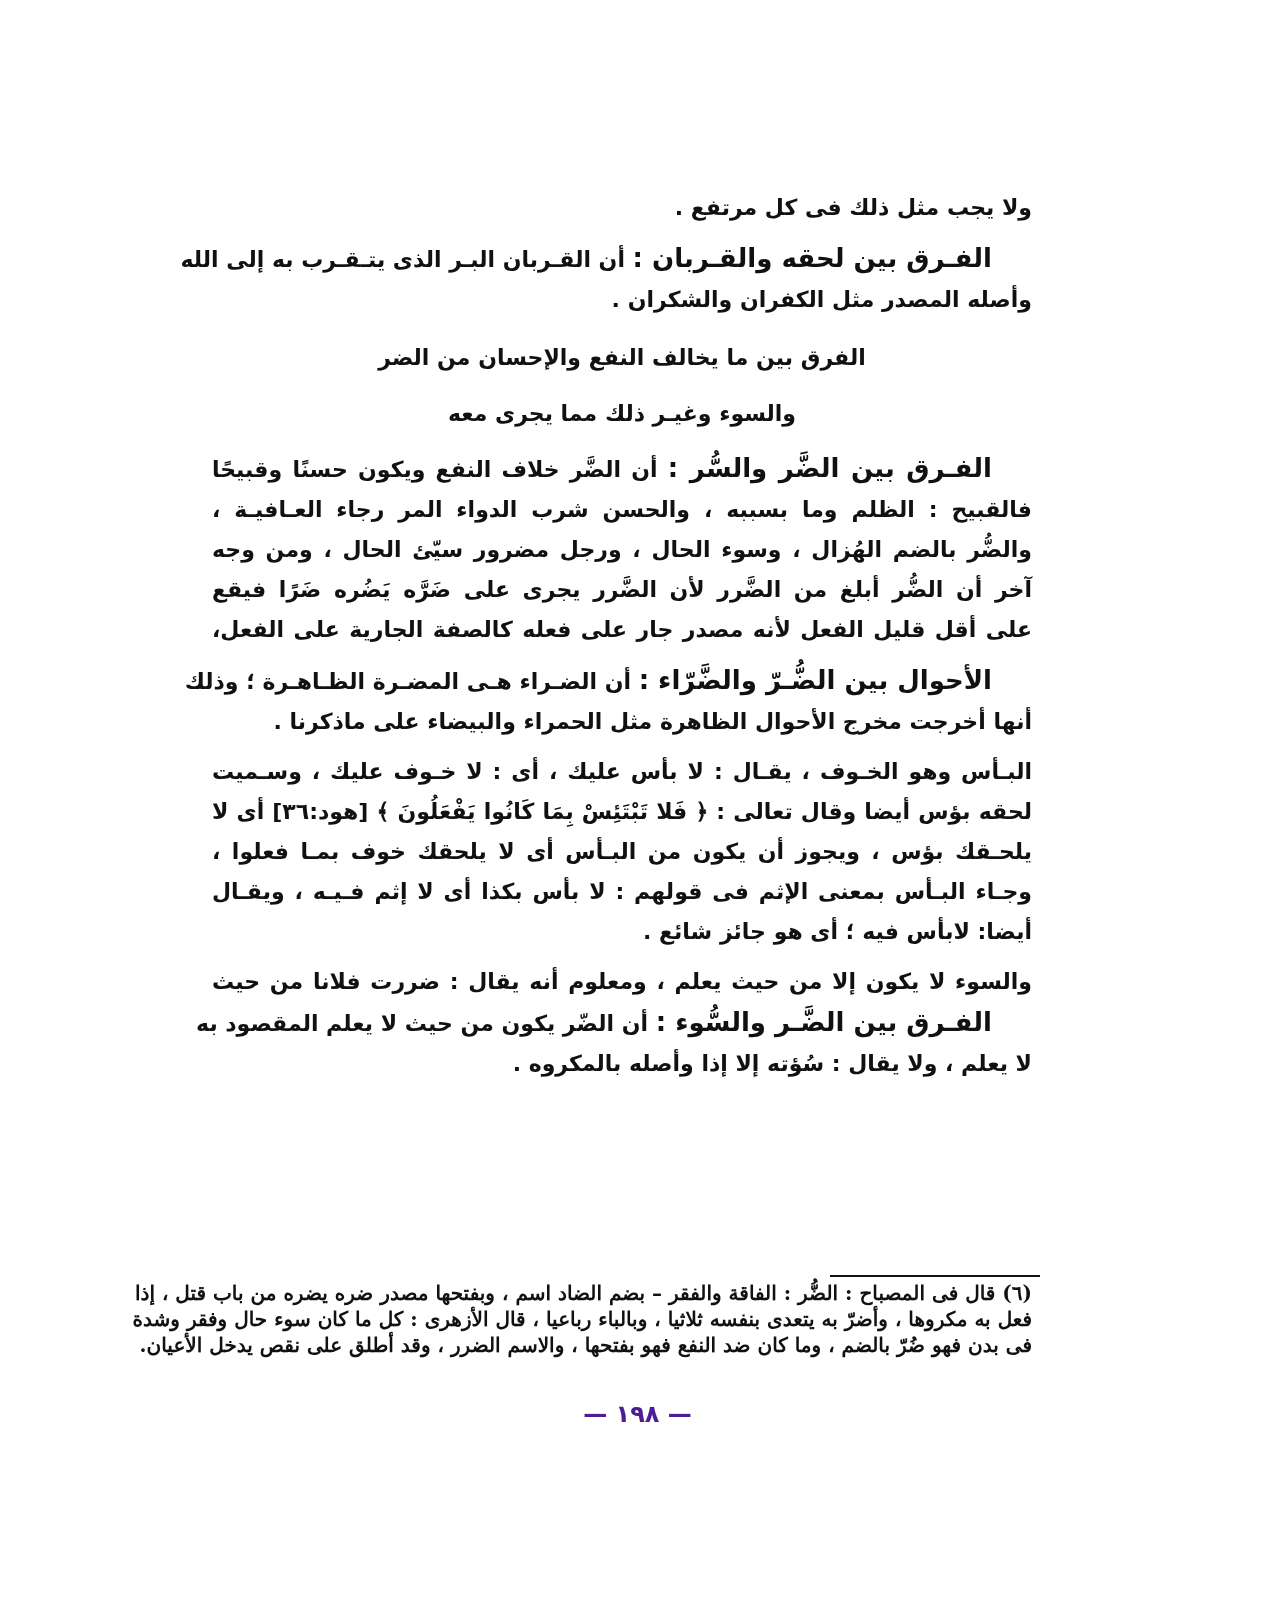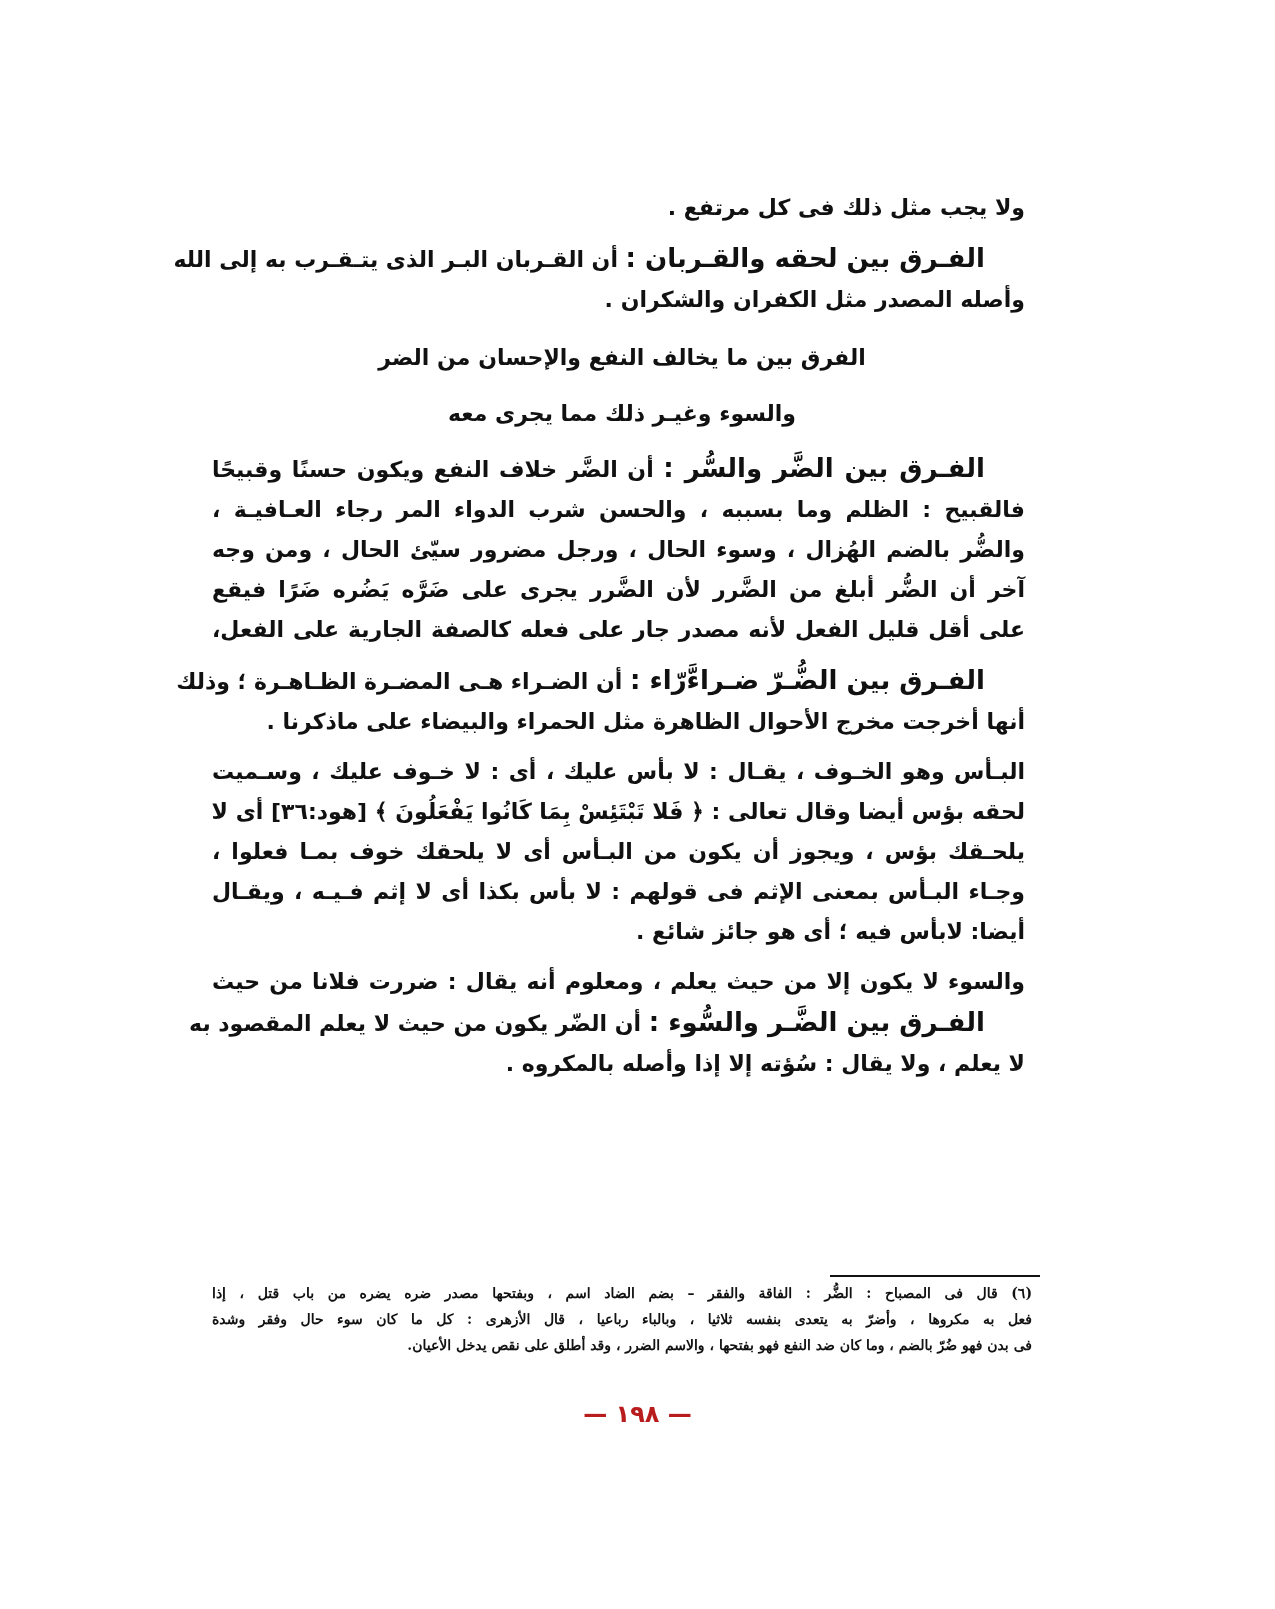--- a/index.html
+++ b/index.html
@@ -3,41 +3,41 @@
   <meta charset="utf-8">
   <style>
     html, body { margin: 0; padding: 0; background: #ffffff; }
     body { width: 1275px; height: 1609px; position: relative; overflow: hidden; }
     .page {
       position: absolute; left: 212px; top: 188px; width: 820px;
       direction: rtl; text-align: justify; color: #111;
       font-family: "DejaVu Sans", sans-serif;
     }
     .line { font-size: 22px; line-height: 40px; font-weight: bold; white-space: nowrap; }
-    .para { margin: 0 7px 10px 0; }
+    .para { margin: 0 0 10px 0; }
     .para .line { text-align-last: justify; }
     .para .line.last { text-align-last: right; }
     .indent-first { padding-right: 40px; }
     .term { font-size: 26px; font-weight: 900; }
     .heading { text-align: center; font-size: 22px; font-weight: 900; line-height: 56px; }
     .heading-wrap { margin: 6px 0 6px 0; }
     .footnote-rule {
       position: absolute; left: 830px; top: 1275px; width: 210px; height: 0;
       border-top: 2px solid #111;
     }
     .footnotes {
       position: absolute; left: 212px; top: 1280px; width: 820px;
       direction: rtl; font-family: "DejaVu Serif", serif; color: #111;
-      font-size: 14px; line-height: 26px; font-weight: bold;
+      font-size: 20px; line-height: 26px; font-weight: bold;
     }
     .footnotes .fline { white-space: nowrap; text-align-last: justify; text-align: justify; }
     .footnotes .fline.last { text-align-last: right; }
     .page-number {
       position: absolute; left: 0; top: 1400px; width: 1275px; text-align: center;
-      font-family: "DejaVu Sans", sans-serif; font-size: 24px; font-weight: bold; color: #b91c1c;
+      font-family: "DejaVu Sans", sans-serif; font-size: 24px; font-weight: bold; color: #4c1d95;
     }
     sup { font-size: 13px; }
   </style>
 </head>
 <body>
 
 <div class="page">
 
   <div class="para">
     <div class="line last">ولا يجب مثل ذلك فى كل مرتفع .</div>
@@ -55,21 +55,21 @@
 
   <div class="para">
     <div class="line indent-first"><span class="term">الفـرق بين الضَّر والسُّر :</span> <span>أن الضَّر خلاف النفع ويكون حسنًا وقبيحًا</span></div>
     <div class="line">فالقبيح : الظلم وما بسببه ، والحسن شرب الدواء المر رجاء العـافيـة ،</div>
     <div class="line">والضُّر بالضم الهُزال ، وسوء الحال ، ورجل مضرور سيّئ الحال ، ومن وجه</div>
     <div class="line">آخر أن الضُّر أبلغ من الضَّرر لأن الضَّرر يجرى على ضَرَّه يَضُره ضَرًا فيقع</div>
     <div class="line">على أقل قليل الفعل لأنه مصدر جار على فعله كالصفة الجارية على الفعل،</div>
   </div>
 
   <div class="para">
-    <div class="line indent-first"><span class="term">الفـرق بين الضُّـرّ ضـراءَّرّاء :</span> <span>أن الضـراء هـى المضـرة الظـاهـرة ؛ وذلك</span></div>
+    <div class="line indent-first"><span class="term">الأحوال بين الضُّـرّ والضَّرّاء :</span> <span>أن الضـراء هـى المضـرة الظـاهـرة ؛ وذلك</span></div>
     <div class="line last">أنها أخرجت مخرج الأحوال الظاهرة مثل الحمراء والبيضاء على ماذكرنا .</div>
   </div>
 
   <div class="para">
     <div class="line">البـأس وهو الخـوف ، يقـال : لا بأس عليك ، أى : لا خـوف عليك ، وسـميت</div>
     <div class="line">لحقه بؤس أيضا وقال تعالى : ﴿ فَلا تَبْتَئِسْ بِمَا كَانُوا يَفْعَلُونَ ﴾ [هود:٣٦] أى لا</div>
     <div class="line">يلحـقك بؤس ، ويجوز أن يكون من البـأس أى لا يلحقك خوف بمـا فعلوا ،</div>
     <div class="line">وجـاء البـأس بمعنى الإثم فى قولهم : لا بأس بكذا أى لا إثم فـيـه ، ويقـال</div>
     <div class="line last">أيضا: لابأس فيه ؛ أى هو جائز شائع .</div>
   </div>

